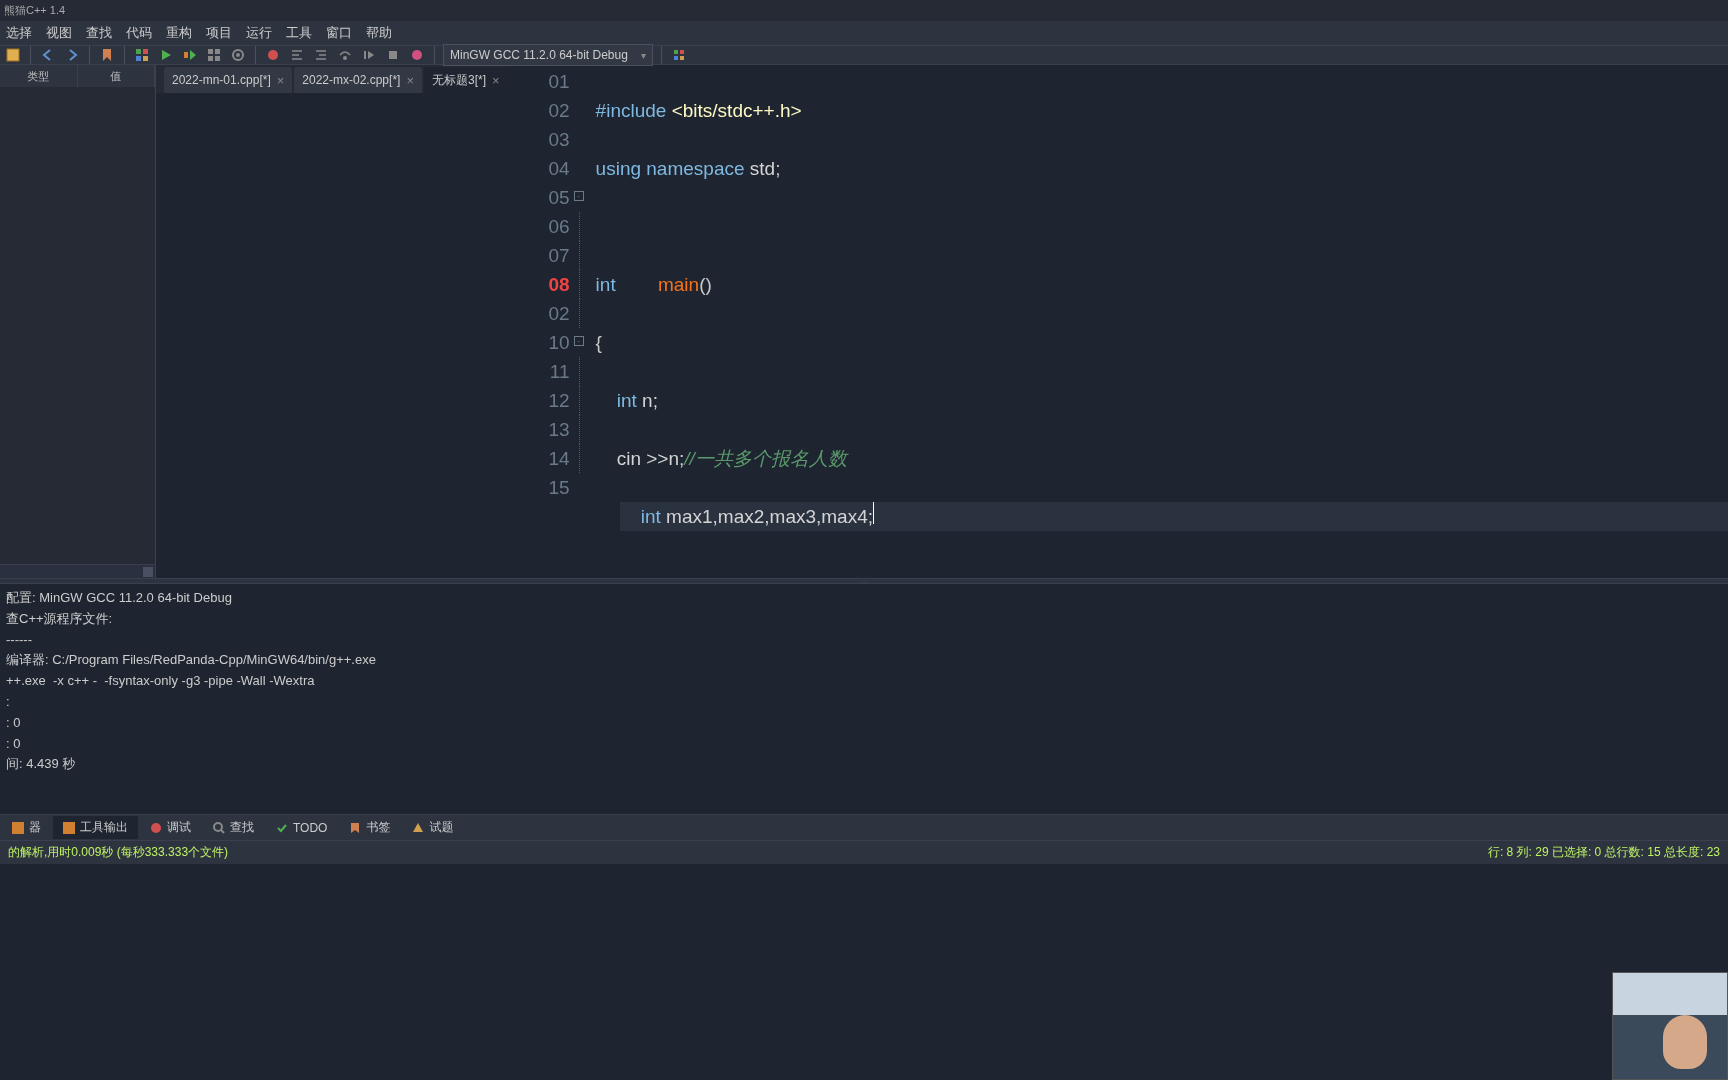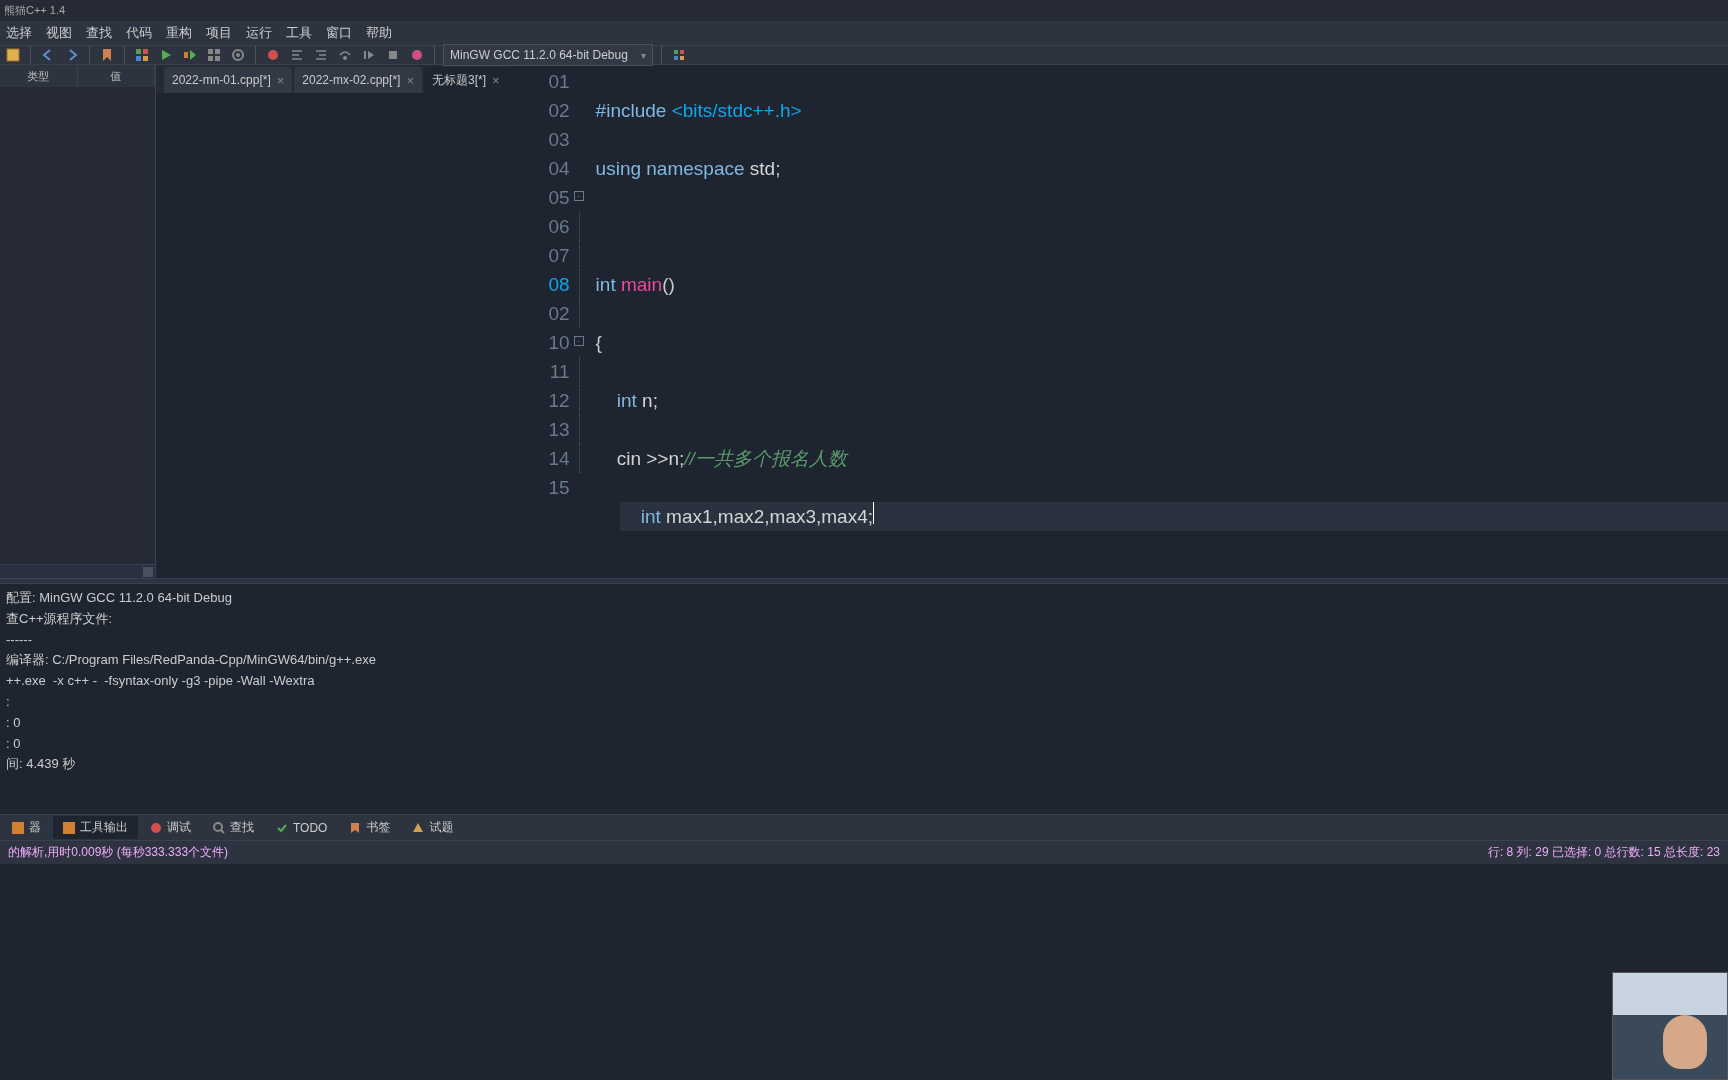--- a/index.html
+++ b/index.html
@@ -20,45 +20,45 @@
 .side-scroll { height: 14px; background: #2a3040; border-top: 1px solid #3a4050; position: relative; }
 .side-scroll::after { content: ""; position: absolute; right: 2px; top: 2px; width: 10px; height: 10px; background: #4a5060; }
 .editor-area { flex: 1; background: #1e2530; display: flex; flex-direction: row; }
 .tabbar { height: 28px; display: flex; align-items: flex-end; background: #252a35; padding-left: 8px; gap: 2px; }
 .tab { height: 26px; background: #323844; padding: 0 8px; display: flex; align-items: center; gap: 6px; font-size: 12px; color: #ccc; border-top-left-radius: 3px; border-top-right-radius: 3px; cursor: pointer; }
 .tab.active { background: #1e2530; }
 .tab-close { color: #888; font-size: 13px; cursor: pointer; }
 .editor-body { flex: 1; display: flex; overflow: hidden; }
 .gutter { width: 70px; background: #1e2530; text-align: right; padding-right: 8px; padding-top: 2px; font-family: Consolas, monospace; font-size: 19px; color: #6a7a8a; }
 .gutter .ln { height: 29px; line-height: 29px; position: relative; }
-.gutter .ln.current { color: #0ea5e9; font-weight: normal; }
+.gutter .ln.current { color: #ef4444; font-weight: bold; }
 .fold { position: absolute; right: -14px; top: 8px; width: 10px; height: 10px; border: 1px solid #6a7a8a; font-size: 8px; line-height: 8px; text-align: center; color: #6a7a8a; }
 .fold-line { position: absolute; right: -10px; top: 0; bottom: 0; border-left: 1px dotted #4a5a6a; }
 .code { flex: 1; padding-top: 2px; padding-left: 18px; font-family: Consolas, monospace; font-size: 19px; line-height: 29px; white-space: pre; position: relative; }
 .code-line { height: 29px; }
 .code-line.current { background: #2a3240; margin-left: 24px; }
 .kw { color: #7fb8e0; }
 .type { color: #7fb8e0; }
 .ident { color: #d4d4d4; }
-.func { color: #ec4899; }
-.str { color: #0ea5e9; }
+.func { color: #f97316; margin-left: 37px; }
+.str { color: #fef9c3; }
 .cmt { color: #5a9a6a; font-style: italic; }
 .punc { color: #c8c8c8; }
 .cursor { display: inline-block; width: 1px; height: 22px; background: #fff; vertical-align: text-bottom; margin-bottom: 3px; animation: blink 1s infinite; }
 @keyframes blink { 50% { opacity: 0; } }
 .editor-hscroll { height: 14px; background: #2a3040; position: relative; }
 .editor-hscroll-thumb { position: absolute; left: 14px; top: 2px; height: 10px; width: 860px; background: #4a5060; }
 .splitter { height: 6px; background: #2d3440; border-top: 1px solid #3a4050; border-bottom: 1px solid #3a4050; cursor: ns-resize; text-align: center; font-size: 6px; color: #555; line-height: 6px; }
 .output-area { height: 230px; background: #1e2530; padding: 4px 6px; font-size: 13px; color: #ccc; overflow: hidden; line-height: 1.6; }
 .output-area div { white-space: pre; }
 .bottom-tabs { height: 26px; background: #2d3440; display: flex; align-items: center; gap: 2px; padding-left: 2px; border-top: 1px solid #3a4050; }
 .btab { padding: 3px 10px; font-size: 12px; color: #ccc; display: flex; align-items: center; gap: 5px; cursor: pointer; }
 .btab.active { background: #1e2530; }
 .btab-icon { width: 12px; height: 12px; }
-.statusbar { height: 24px; background: #2d3440; display: flex; align-items: center; padding: 0 8px; font-size: 12px; color: #f0abfc; border-top: 1px solid #3a4050; justify-content: space-between; gap: 48px; }
+.statusbar { height: 24px; background: #2d3440; display: flex; align-items: center; padding: 0 8px; font-size: 12px; color: #bef264; border-top: 1px solid #3a4050; justify-content: space-between; gap: 48px; }
 .webcam { position: absolute; right: 0; bottom: 0; width: 116px; height: 108px; background: #2a3a4a; border: 1px solid #555; }
 .webcam-face { position: absolute; left: 50px; bottom: 10px; width: 44px; height: 54px; background: #d4a888; border-radius: 22px 22px 18px 18px; }
 .webcam-bg { position: absolute; inset: 0; background: linear-gradient(180deg, #c8d4e0 40%, #3a4a5a 40%); }
 svg { display: block; }
 </style>
 </head>
 <body>
 
 <div class="titlebar">
   <span>熊猫C++ 1.4</span>

